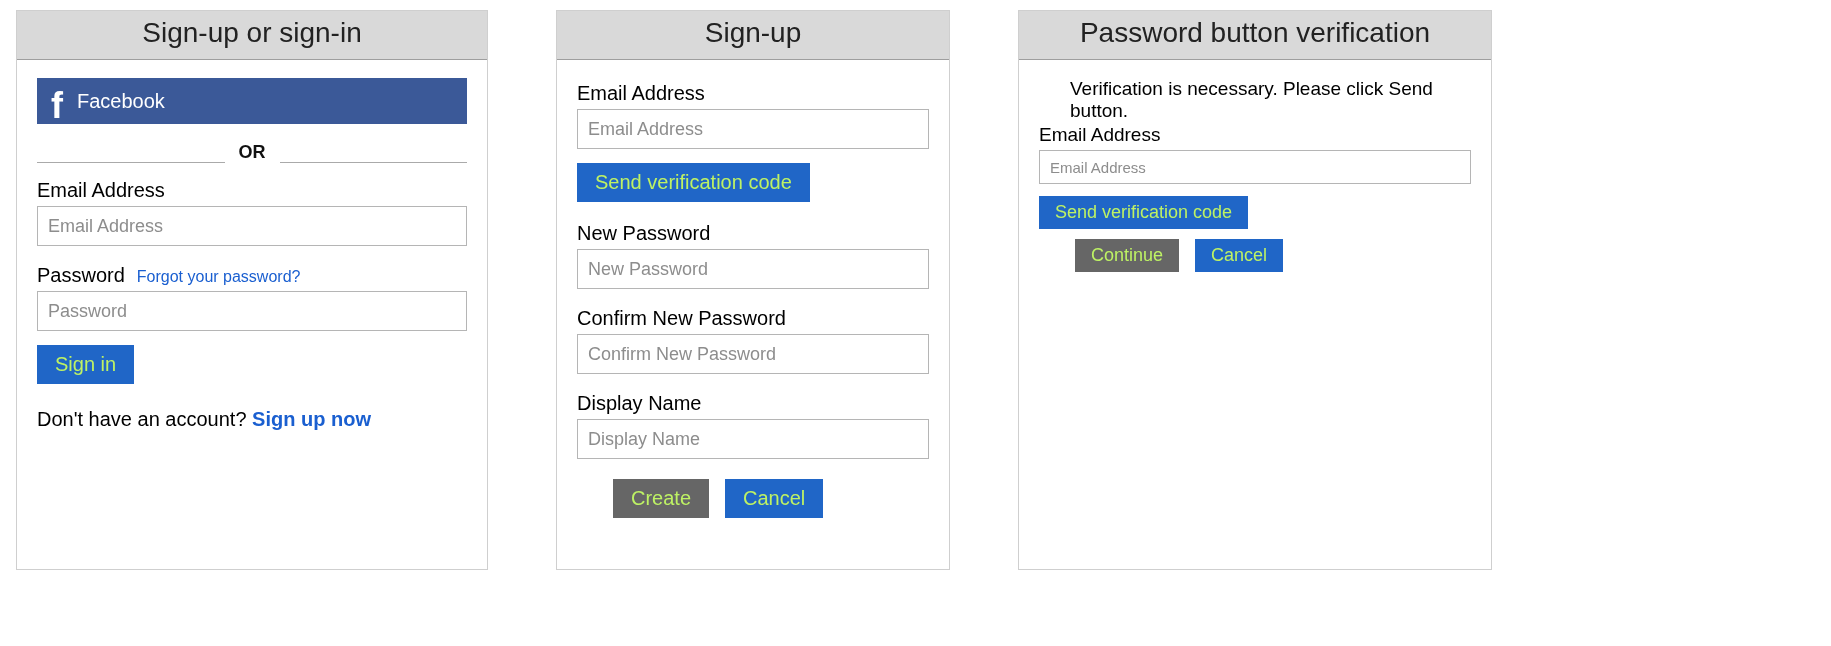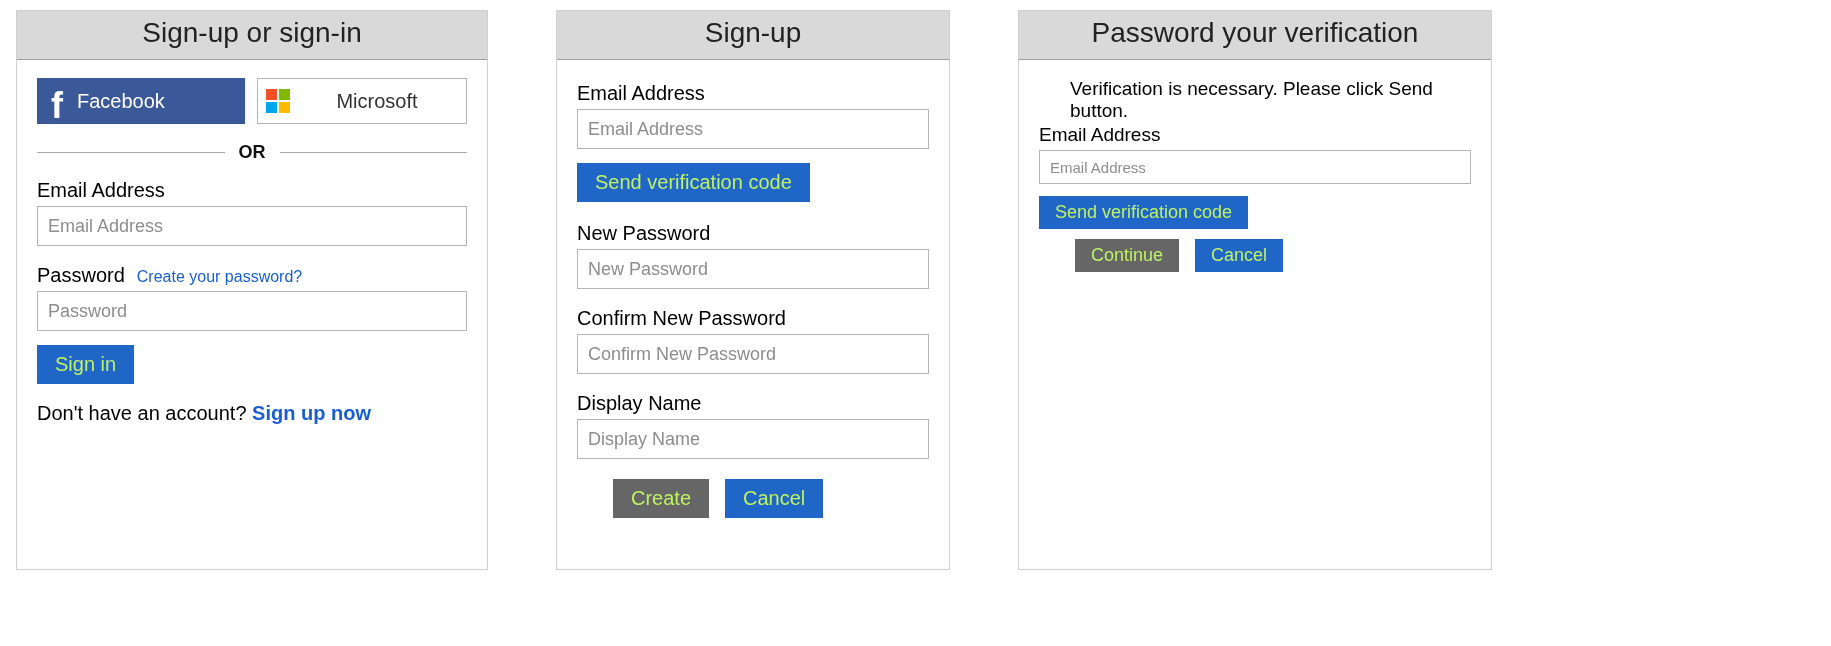--- a/index.html
+++ b/index.html
@@ -96,21 +96,21 @@
   }
   .ms-grid span { display:block; width:100%; height:100%; }
   .ms-r { background:#f25022; }
   .ms-g { background:#7fba00; }
   .ms-b { background:#00a4ef; }
   .ms-y { background:#ffb900; }
   .ms-label { flex:1; text-align:center; padding-right:10px; }
 
   .divider {
     display:flex;
-    align-items:center;
+    align-items:flex-end;
     margin: 10px 0 16px 0;
   }
   .divider::before, .divider::after {
     content:"";
     flex:1;
     height:1px;
     background:#aaa;
   }
   .divider-text {
     padding:0 14px;
@@ -163,21 +163,21 @@
     font-size:20px;
     padding: 8px 18px;
     cursor:pointer;
     font-family:inherit;
   }
   .btn-blue { background:#2066c7; }
   .btn-grey { background:#666;margin-left:36px; }
   .btn-row { display:flex; gap:16px; margin-top:6px; }
 
   .signup-link-row {
-    margin-top: 18px;
+    margin-top: 24px;
     font-size: 20px;
   }
 
   .verify-msg {
     font-size:19px;
     margin-bottom:2px;
     margin-left:31px;
   }
   .verify-label {
     font-size:19px;
@@ -199,44 +199,33 @@
 <div class="row">
 
   <div class="panel panel-1">
     <div class="panel-header">Sign-up or sign-in</div>
     <div class="panel-body">
       <div class="social-row">
         <div class="social-btn facebook-btn">
           <div class="fb-icon">f</div>
           <div class="fb-label">Facebook</div>
         </div>
-        <div class="social-btn microsoft-btn">
-          <div class="ms-icon">
-            <div class="ms-grid">
-              <span class="ms-r"></span>
-                <span class="ms-g"></span>
-                <span class="ms-b"></span>
-                <span class="ms-y"></span>
-            </div>
-          </div>
-          <div class="ms-label">Microsoft</div>
-        </div>
       </div>
 
       <div class="divider">
         <span class="divider-text">OR</span>
       </div>
 
 
       <div class="field-label">Email Address</div>
       <input class="text-input" type="text" placeholder="Email Address" style="">
 
       <div class="label-row">
         <span class="field-label" style="margin:0">Password</span>
-        <a class="link">Create your password?</a>
+        <a class="link">Forgot your password?</a>
       </div>
       <input class="text-input" type="password" placeholder="Password" style="">
 
       <button class="btn btn-blue">Sign in</button>
 
       <div class="signup-link-row">
         <span>Don't have an account? </span><a class="link-lg">Sign up now</a>
       </div>
     </div>
   </div>
@@ -258,21 +247,21 @@
       <input class="text-input" type="text" placeholder="Display Name" style="">
 
       <div class="btn-row">
         <button class="btn btn-grey">Create</button>
         <button class="btn btn-blue">Cancel</button>
       </div>
     </div>
   </div>
 
   <div class="panel panel-3">
-    <div class="panel-header">Password your verification</div>
+    <div class="panel-header">Password button verification</div>
     <div class="panel-body">
       <div class="verify-msg">Verification is necessary. Please click Send button.</div>
       <div class="verify-label">Email Address</div>
       <input class="text-input" type="text" placeholder="Email Address" style="">
       <button class="btn btn-blue">Send verification code</button>
       <div class="btn-row gap-top">
         <button class="btn btn-grey">Continue</button>
         <button class="btn btn-blue">Cancel</button>
       </div>
     </div>

